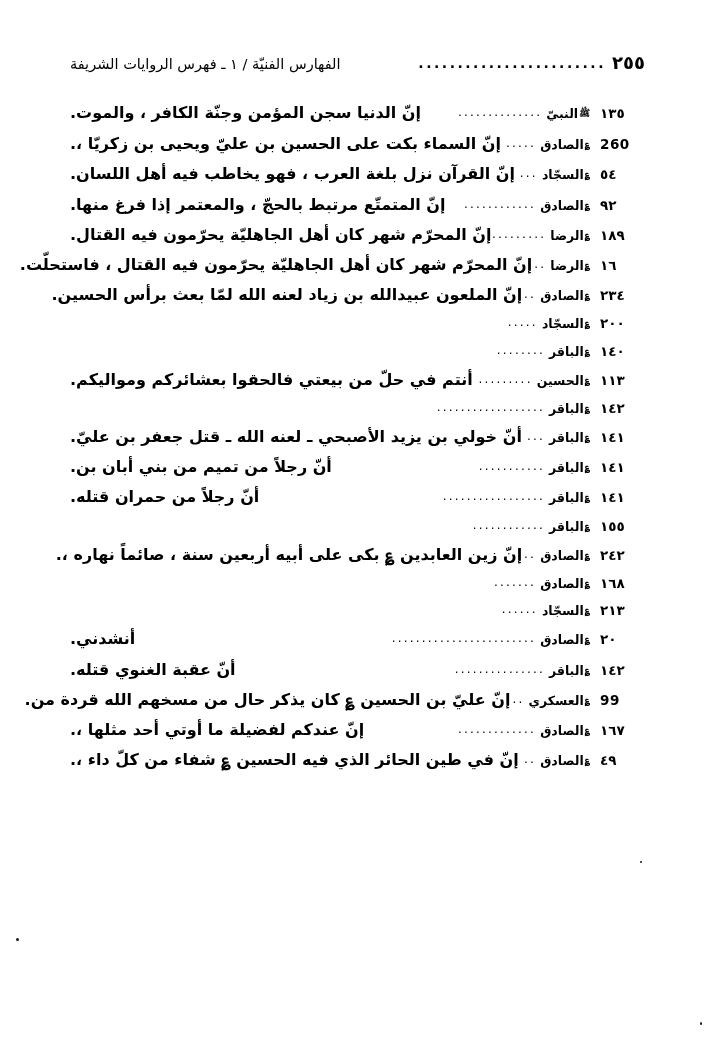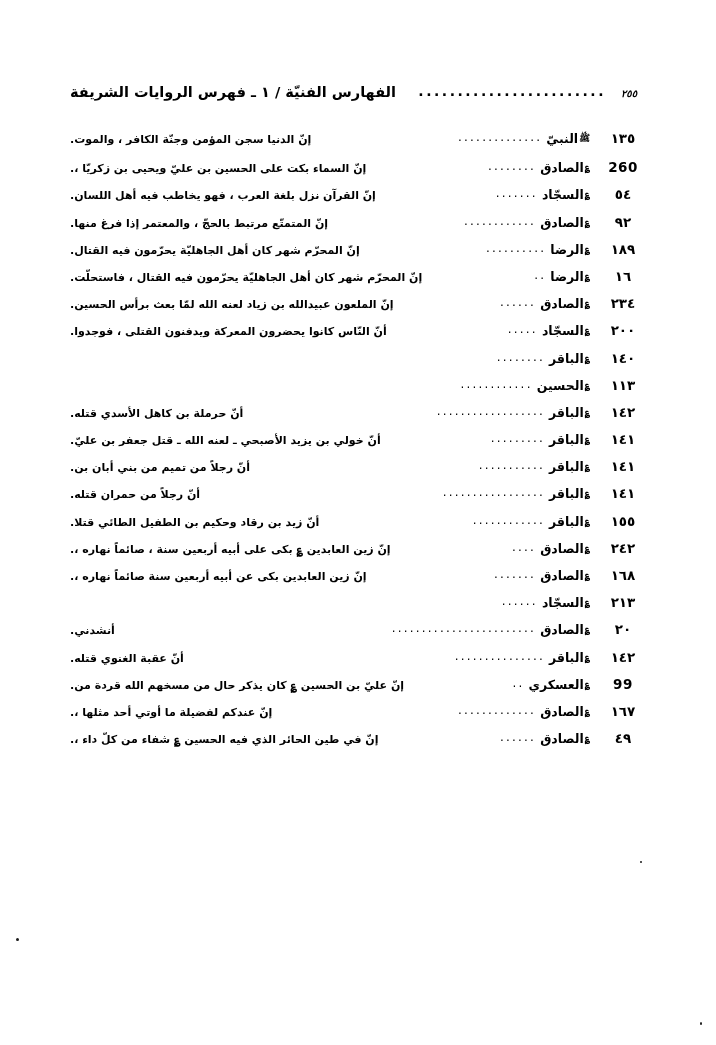--- a/index.html
+++ b/index.html
@@ -27,58 +27,56 @@
     display: flex;
     align-items: baseline;
     direction: rtl;
     font-weight: bold;
     font-size: 14.5px;
     margin-bottom: 30px;
     white-space: nowrap;
   }
   .header .title {
     font-size: 14.5px;
-    font-weight: bold;
+    font-weight: normal;
     letter-spacing: 0;
-    margin-top: 32px;
   }
   .header .dots {
     flex: 1 1 auto;
     overflow: hidden;
     white-space: nowrap;
     margin: 0 6px;
     font-size: 14px;
     letter-spacing: 2.5px;
     color: #000;
     transform: translateY(-1px);
   }
   .header .pagenum {
-    font-size: 10px;
+    font-size: 18px;
     font-weight: bold;
     min-width: 34px;
-    text-align: center;
-    font-style: italic;
+    text-align: left;
   }
 
   
   .entries {
     display: block;
   }
   .row {
     display: flex;
     direction: rtl;
     align-items: baseline;
     margin-bottom: 11.2px;
     white-space: nowrap;
     font-size: 13px;
   }
   .row .page-no {
     width: 46px;
     flex: 0 0 46px;
-    text-align: center;
+    text-align: left;
     font-size: 13.5px;
     font-weight: bold;
     letter-spacing: 0.5px;
   }
   .row .narrator {
     flex: 0 0 auto;
     font-size: 12.5px;
     font-weight: bold;
     padding-left: 4px;
     padding-right: 10px;
@@ -95,21 +93,21 @@
     flex: 1 1 auto;
     overflow: hidden;
     white-space: nowrap;
     letter-spacing: 2.2px;
     font-size: 12px;
     transform: translateY(-2px);
     min-width: 12px;
   }
   .row .text {
     flex: 0 0 auto;
-    font-size: 11px;
+    font-size: 16px;
     font-weight: bold;
     padding-right: 2px;
   }
 
   
   .speck {
     position: absolute;
     background: #1a1a1a;
     border-radius: 50%;
   }
@@ -192,46 +190,45 @@
         <span class="leader">......</span>
         <span class="text">إنّ الملعون عبيدالله بن زياد لعنه الله لمّا بعث برأس الحسين.</span>
       </div>
       <div class="row">
         <span class="page-no">٢٠٠</span>
         <span class="narrator">
           <span class="honorific">؏</span>
           <span>السجّاد</span>
         </span>
         <span class="leader">.....</span>
-        <span class="text">أنّ النّاس كانوا يحضرون المعركة ويدفنون القتلى ، فوجدوا.</span>
       </div>
       <div class="row">
         <span class="page-no">١٤٠</span>
         <span class="narrator">
           <span class="honorific">؏</span>
           <span>الباقر</span>
         </span>
         <span class="leader">........</span>
       </div>
       <div class="row">
         <span class="page-no">١١٣</span>
         <span class="narrator">
           <span class="honorific">؏</span>
           <span>الحسين</span>
         </span>
         <span class="leader">............</span>
+        <span class="text">أنتم في حلّ من بيعتي فالحقوا بعشائركم ومواليكم.</span>
       </div>
       <div class="row">
         <span class="page-no">١٤٢</span>
         <span class="narrator">
           <span class="honorific">؏</span>
           <span>الباقر</span>
         </span>
         <span class="leader">..................</span>
-        <span class="text">أنّ حرملة بن كاهل الأسدي قتله.</span>
       </div>
       <div class="row">
         <span class="page-no">١٤١</span>
         <span class="narrator">
           <span class="honorific">؏</span>
           <span>الباقر</span>
         </span>
         <span class="leader">.........</span>
         <span class="text">أنّ خولي بن يزيد الأصبحي ـ لعنه الله ـ قتل جعفر بن عليّ.</span>
       </div>
@@ -253,39 +250,37 @@
         <span class="leader">.................</span>
         <span class="text">أنّ رجلاً من حمران قتله.</span>
       </div>
       <div class="row">
         <span class="page-no">١٥٥</span>
         <span class="narrator">
           <span class="honorific">؏</span>
           <span>الباقر</span>
         </span>
         <span class="leader">............</span>
-        <span class="text">أنّ زيد بن رقاد وحكيم بن الطفيل الطائي قتلا.</span>
       </div>
       <div class="row">
         <span class="page-no">٢٤٢</span>
         <span class="narrator">
           <span class="honorific">؏</span>
           <span>الصادق</span>
         </span>
         <span class="leader">....</span>
         <span class="text">إنّ زين العابدين ؏ بكى على أبيه أربعين سنة ، صائماً نهاره ،.</span>
       </div>
       <div class="row">
         <span class="page-no">١٦٨</span>
         <span class="narrator">
           <span class="honorific">؏</span>
           <span>الصادق</span>
         </span>
         <span class="leader">.......</span>
-        <span class="text">إنّ زين العابدين بكى عن أبيه أربعين سنة صائماً نهاره ،.</span>
       </div>
       <div class="row">
         <span class="page-no">٢١٣</span>
         <span class="narrator">
           <span class="honorific">؏</span>
           <span>السجّاد</span>
         </span>
         <span class="leader">......</span>
       </div>
       <div class="row">

